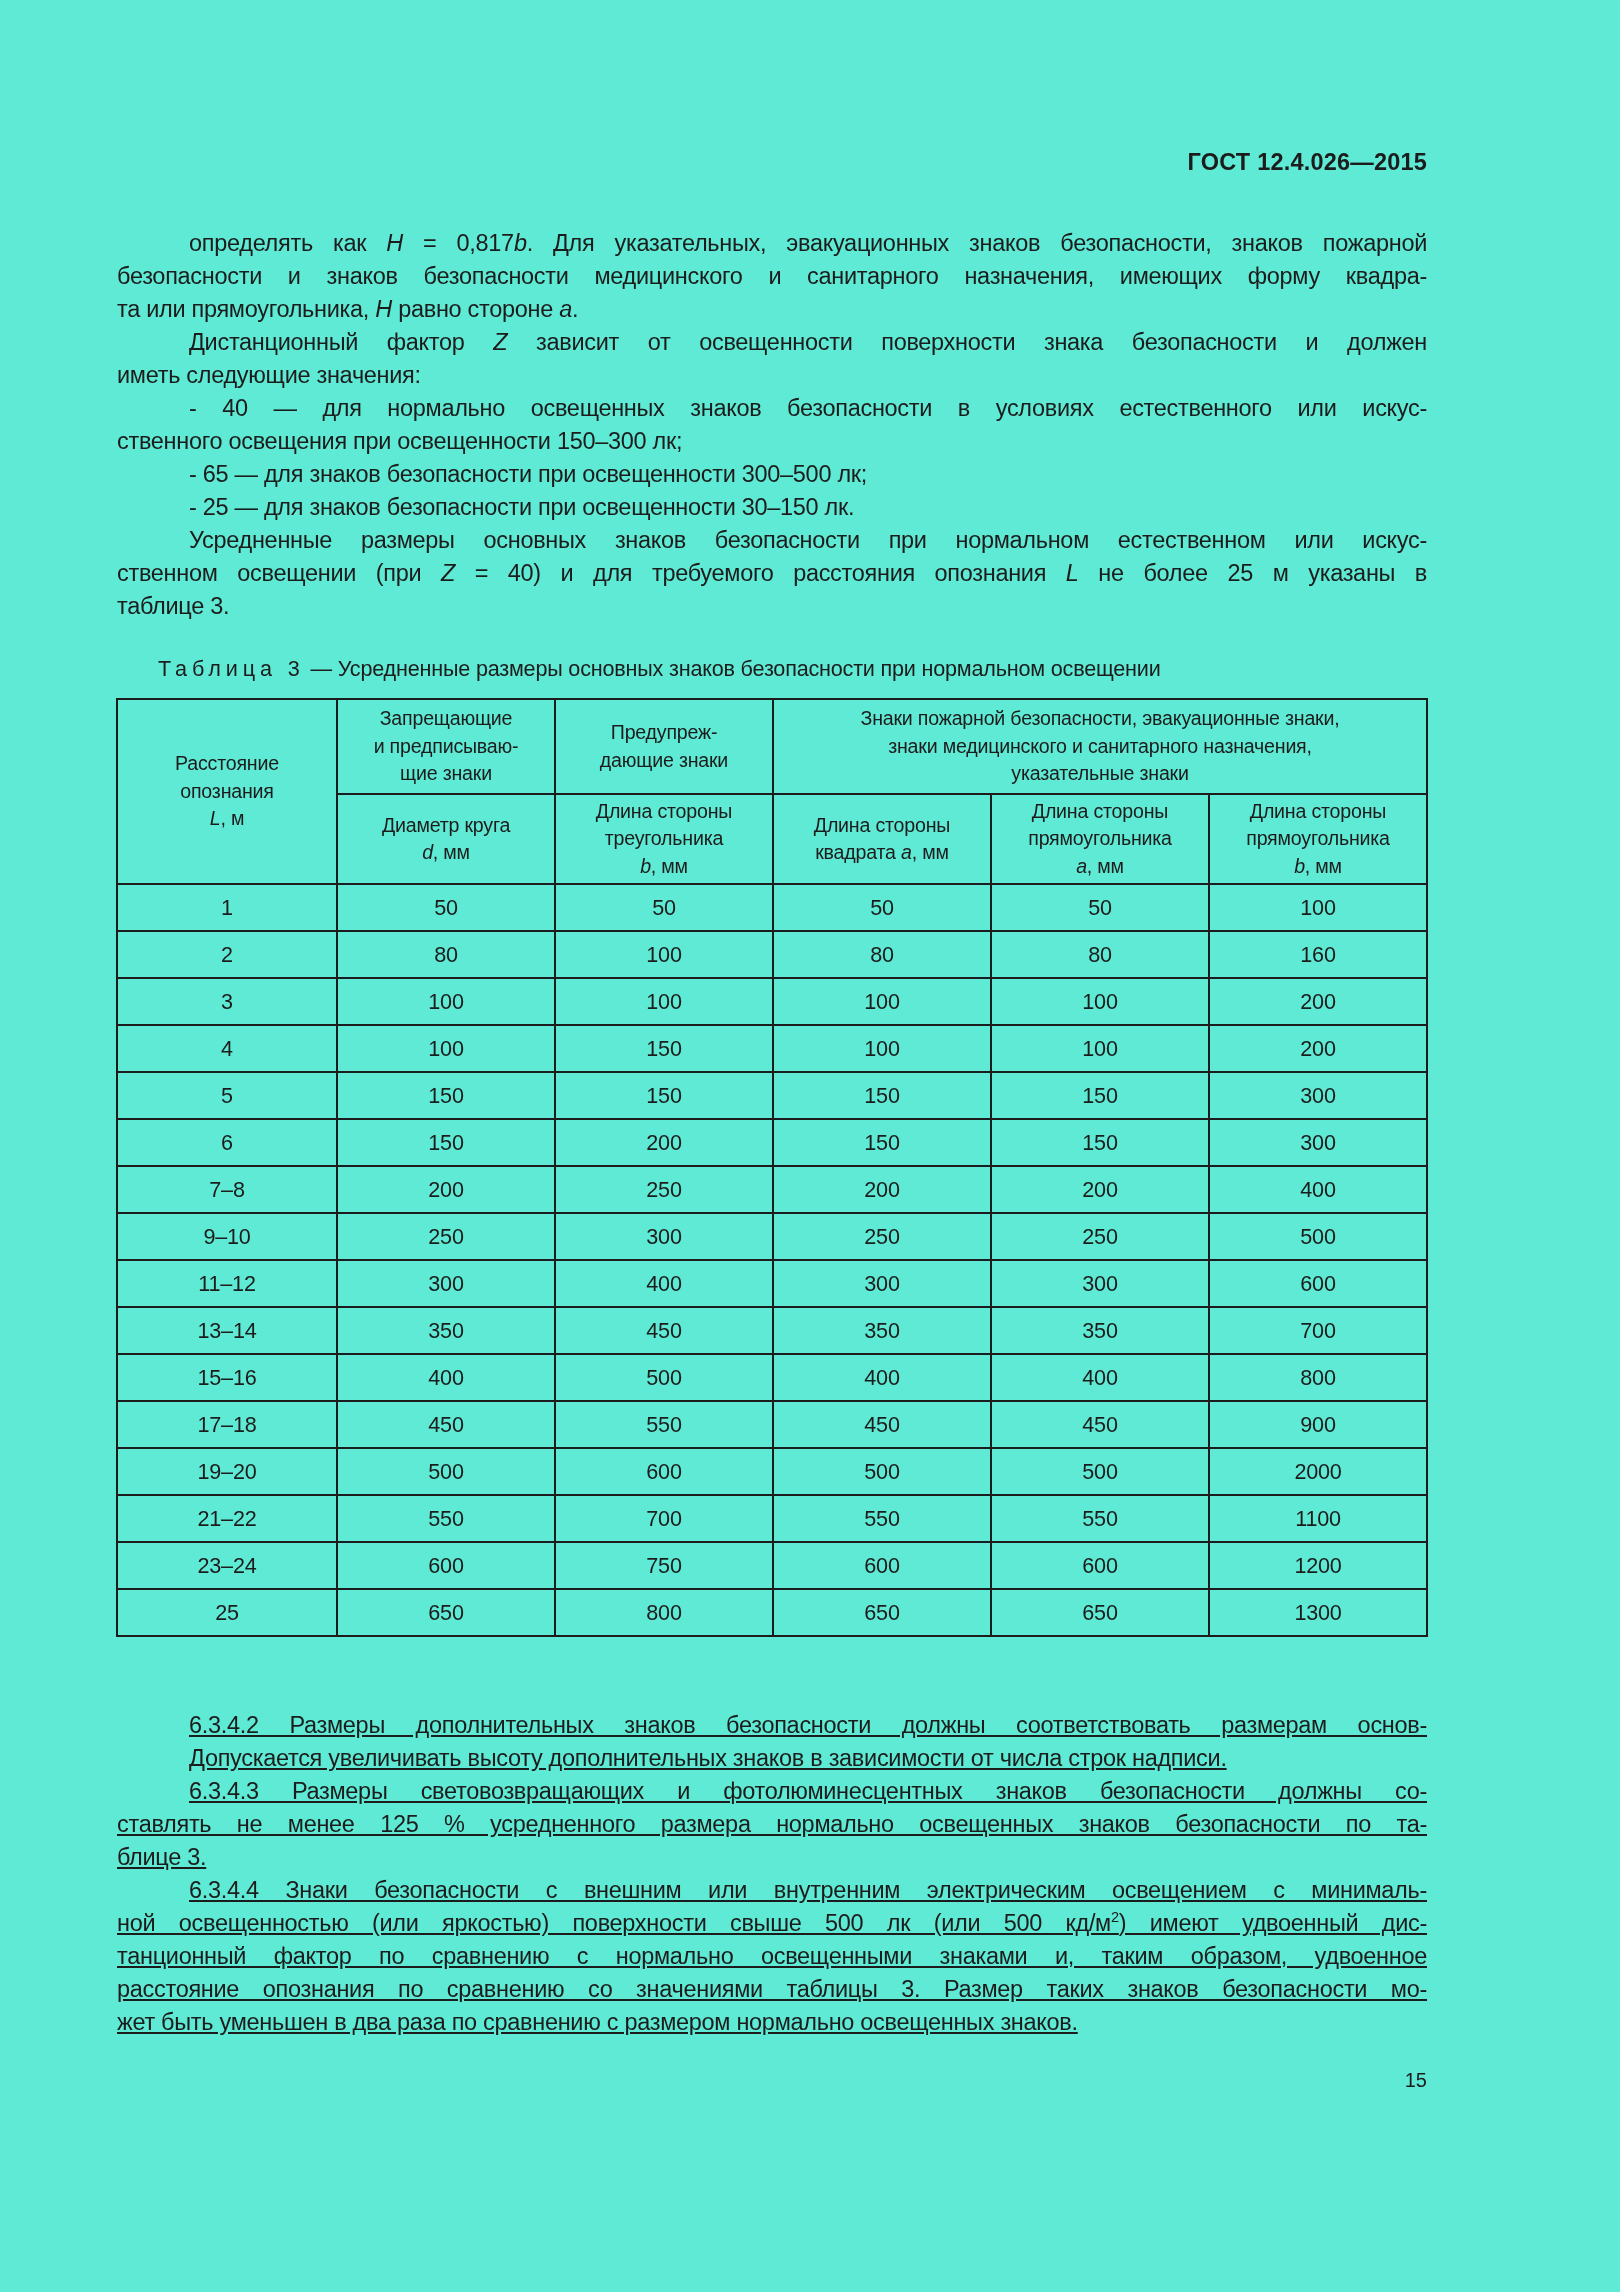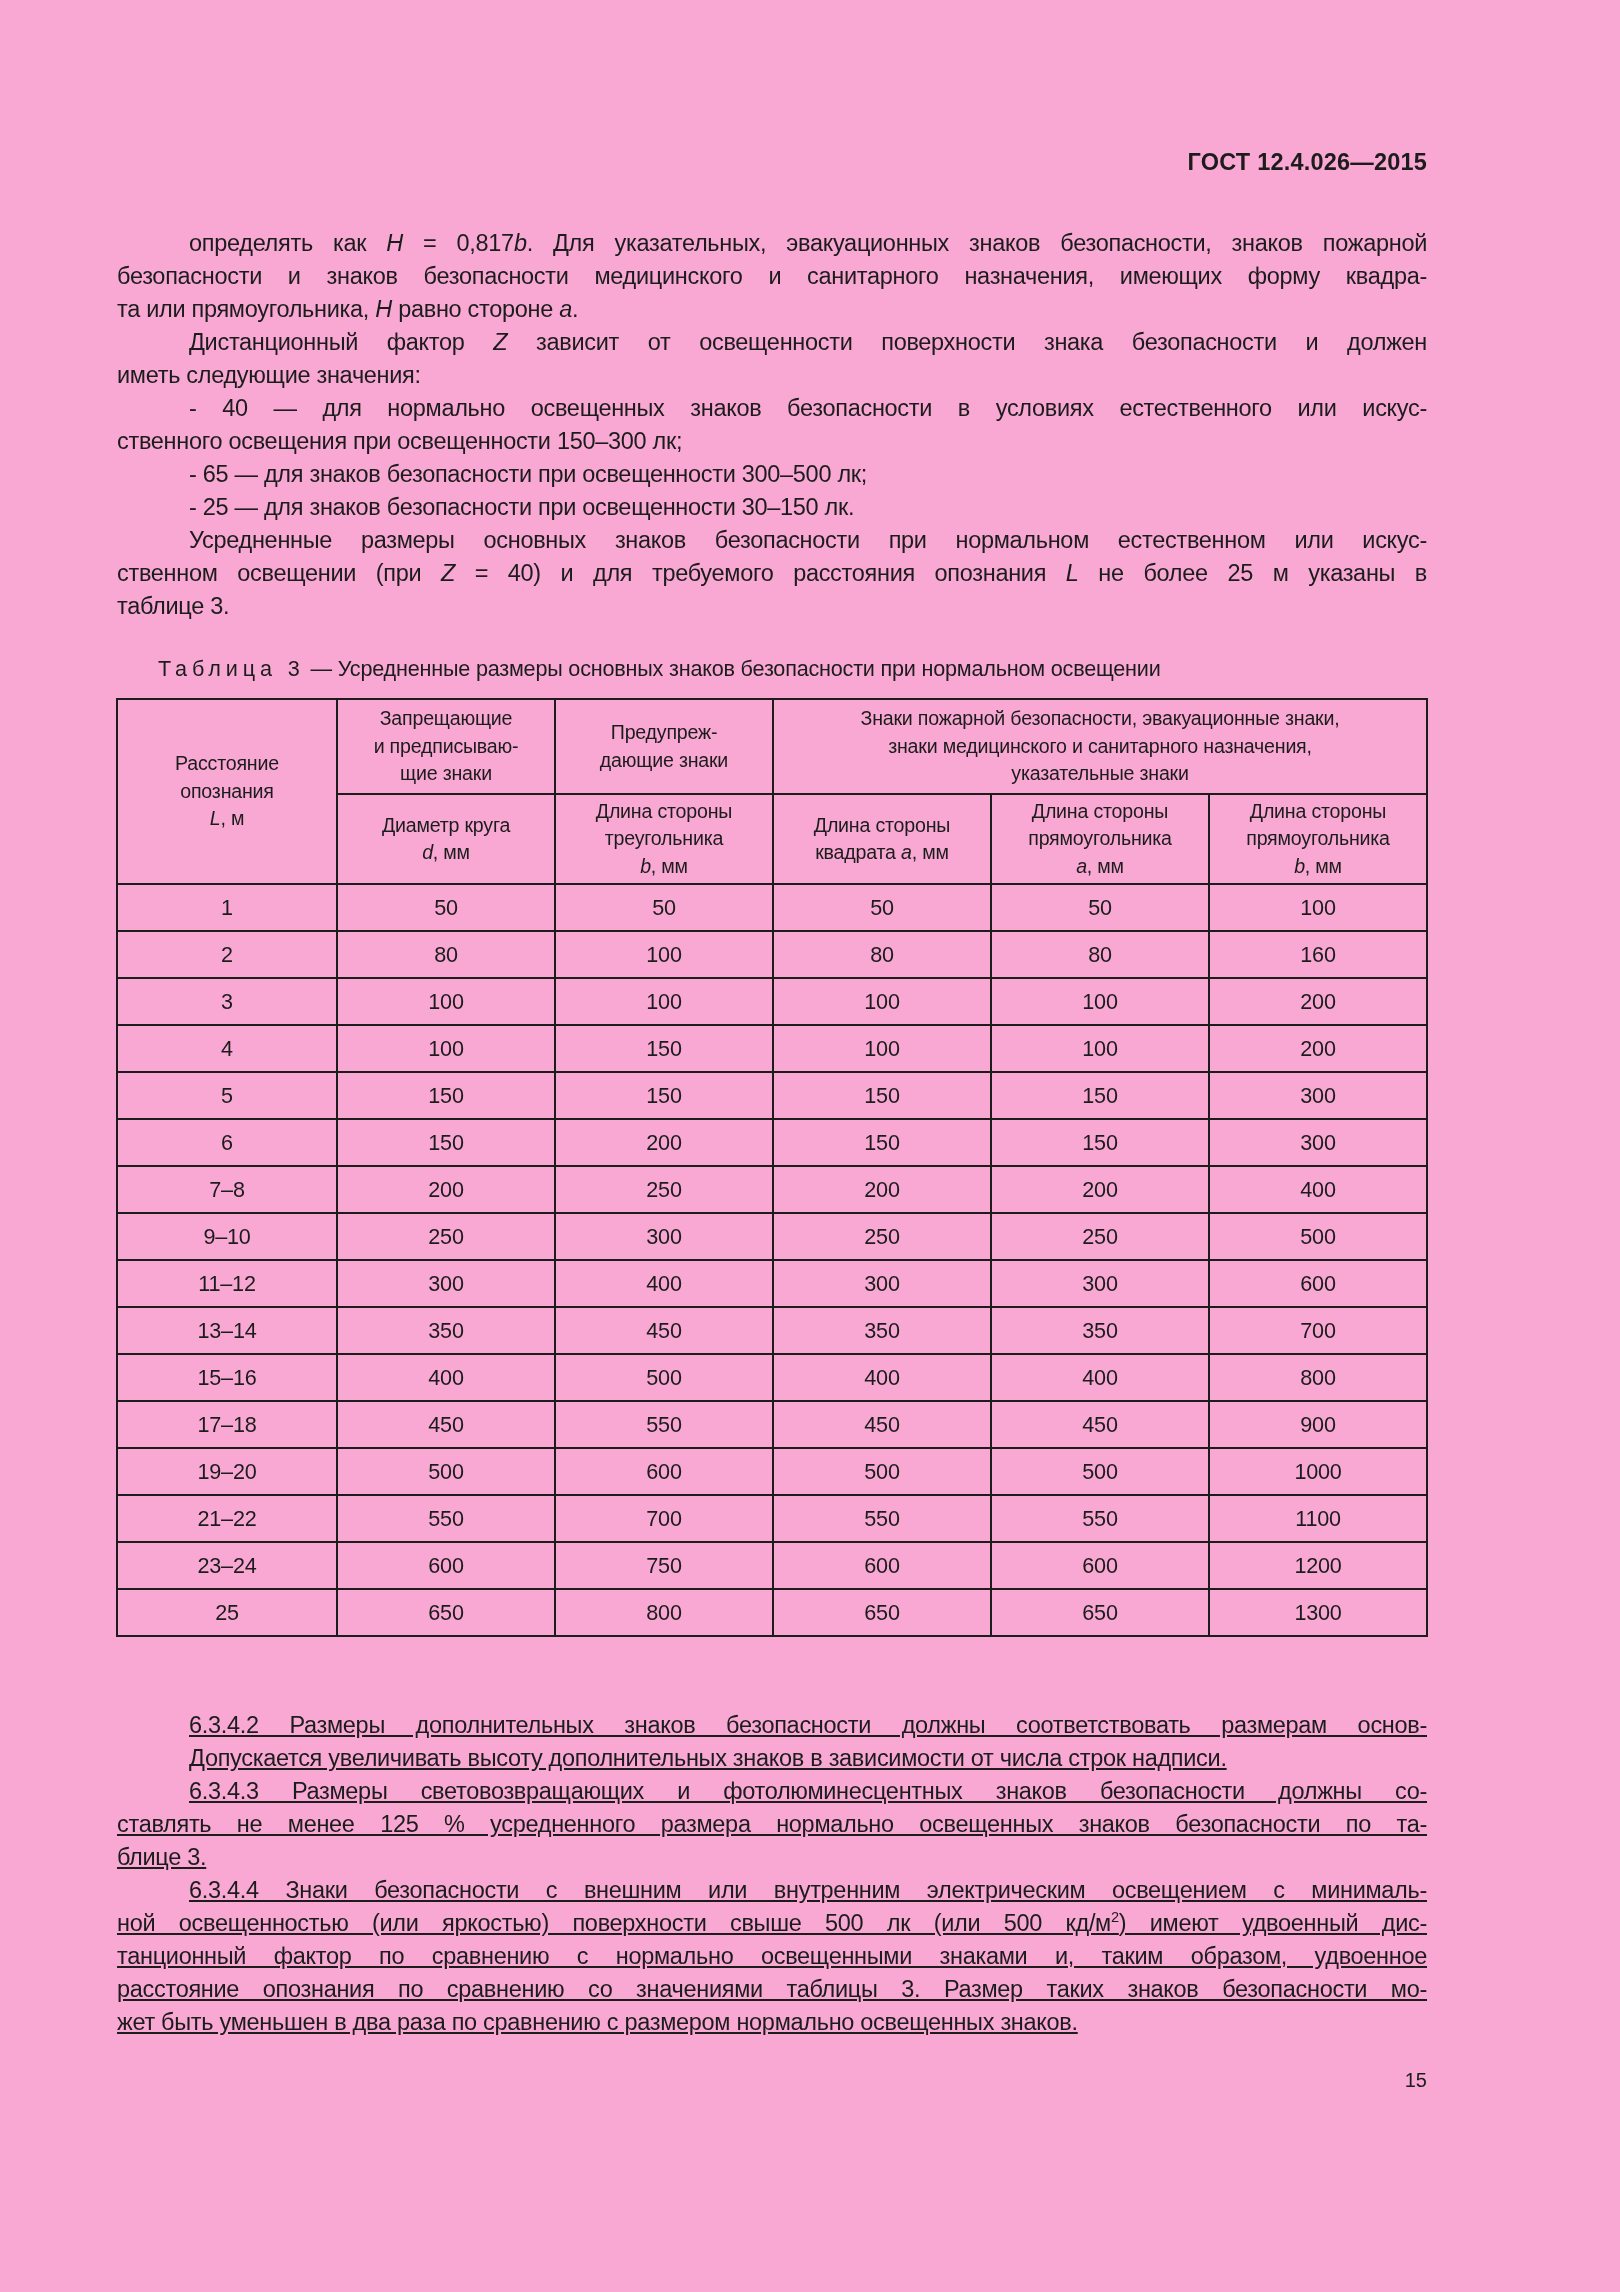--- a/index.html
+++ b/index.html
@@ -2,21 +2,21 @@
 <html lang="ru"><head>
 <meta charset="utf-8">
 <style>
   * { margin:0; padding:0; box-sizing:border-box; }
   html,body { background:#ffffff; }
   body {
     width:1620px; height:2293px;
     font-family:"Liberation Sans","DejaVu Sans",sans-serif;
     color:#1c1c1c;
   }
-  .page { position:relative; width:1620px; height:2293px; background:#f9a8d4; overflow:hidden; }
+  .page { position:relative; width:1620px; height:2293px; background:#5eead4; overflow:hidden; }
 
   .gost-header {
     position:absolute; top:149px; left:117px; width:1310px;
     text-align:right; font-weight:700; font-size:23.5px; line-height:27.4px; letter-spacing:0.2px;
   }
 
   .text-block {
     position:absolute; left:117px; width:1310px;
     font-size:23.5px; line-height:33px; letter-spacing:-0.3px;
   }
@@ -247,21 +247,21 @@
           <td>450</td>
           <td>450</td>
           <td>900</td>
         </tr>
         <tr>
           <td>19–20</td>
           <td>500</td>
           <td>600</td>
           <td>500</td>
           <td>500</td>
-          <td>1000</td>
+          <td>2000</td>
         </tr>
         <tr>
           <td>21–22</td>
           <td>550</td>
           <td>700</td>
           <td>550</td>
           <td>550</td>
           <td>1100</td>
         </tr>
         <tr>

